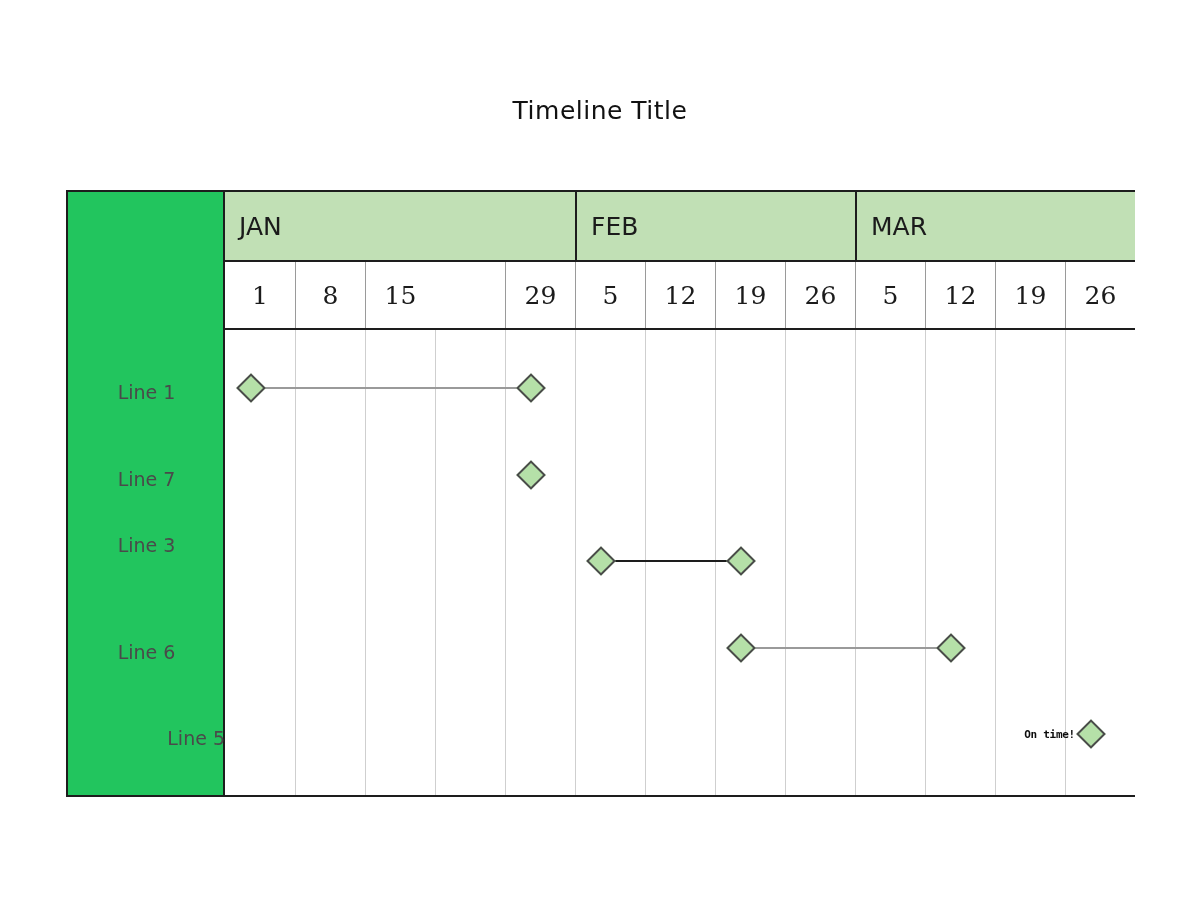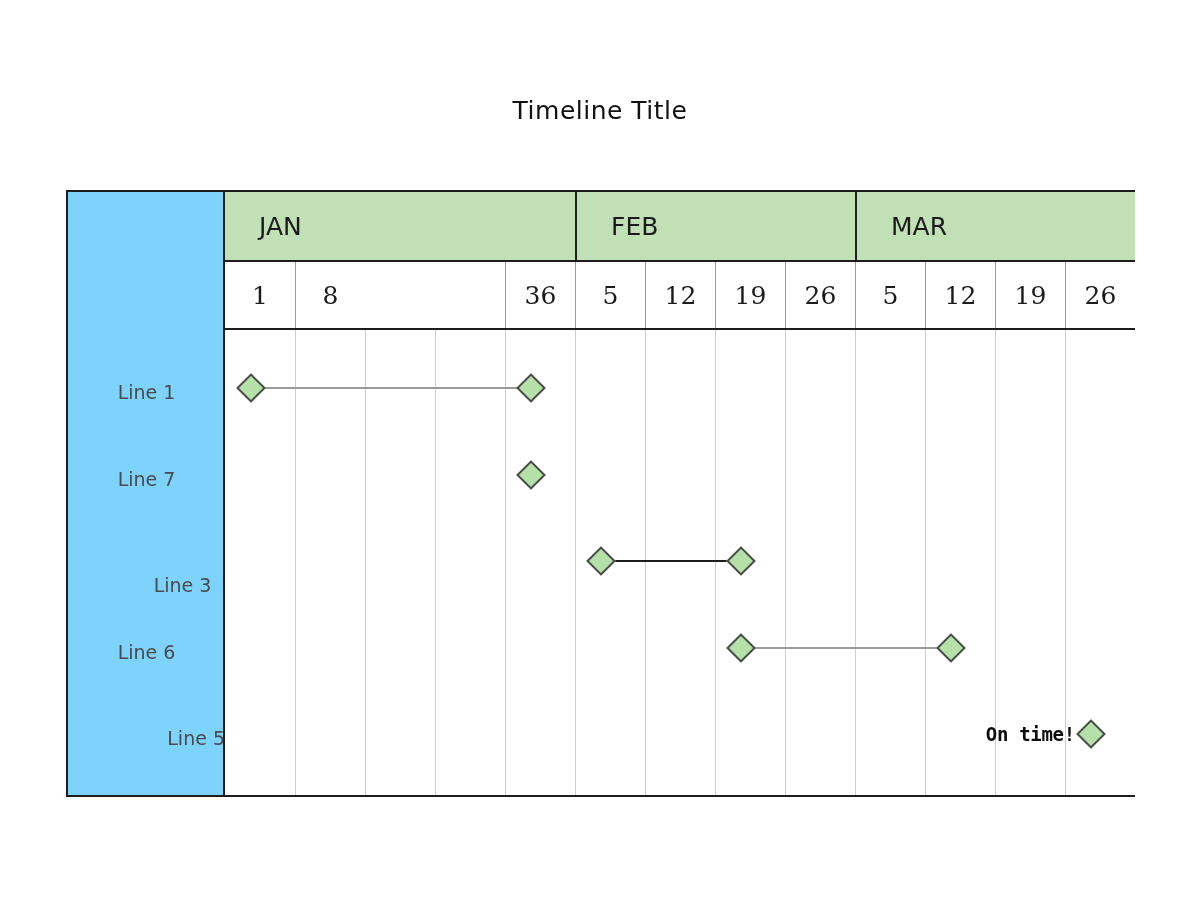--- a/index.html
+++ b/index.html
@@ -50,21 +50,21 @@
     background: #ffffff;
   }
 
   
   #row-label-column {
     position: absolute;
     left: 0;
     top: 0;
     width: 157px;
     height: 100%;
-    background: #7dd3fc;
+    background: #22c55e;
     border-right: 2px solid #1d1d1d;
     box-sizing: border-box;
   }
 
   .row-label {
     position: absolute;
     left: 0;
     width: 157px;
     height: 22px;
     line-height: 22px;
@@ -86,21 +86,20 @@
     border-bottom: 2px solid #1d1d1d;
     box-sizing: border-box;
   }
   .month-cell {
     position: absolute;
     top: 0;
     height: 100%;
     box-sizing: border-box;
     display: flex;
     align-items: center;
-    padding-left: 20px;
   }
   .month-cell + .month-cell {
     border-left: 2px solid #1d1d1d;
   }
   .month-label {
     padding-left: 14px;
     font-size: 25px;
     color: #1b1b1b;
     font-family: "DejaVu Sans", sans-serif;
     white-space: nowrap;
@@ -168,41 +167,41 @@
     height: 21px;
     background: #b5e0a8;
     border: 2px solid #4a4a4a;
     box-sizing: border-box;
     transform: translate(-50%, -50%) rotate(45deg);
   }
 
   .note {
     position: absolute;
     font-family: "DejaVu Sans Mono", monospace;
-    font-size: 19px;
+    font-size: 11px;
     font-weight: bold;
     color: #0d0d0d;
     white-space: nowrap;
     transform: translate(-100%, -50%);
     letter-spacing: -0.3px;
   }
 </style>
 </head>
 <body>
 
 <div id="page">
 
   <div id="title">Timeline Title</div>
 
   <div id="timeline-table">
 
     <div id="row-label-column">
         <div class="row-label" style="top: 189px;">Line 1</div>
         <div class="row-label" style="top: 276px;">Line 7</div>
-        <div class="row-label" style="top: 382px; padding-left: 36px;">Line 3</div>
+        <div class="row-label" style="top: 342px;">Line 3</div>
         <div class="row-label" style="top: 449px;">Line 6</div>
         <div class="row-label" style="top: 535px; text-align: right;">Line 5</div>
       </div>
 
     <div id="month-header">
         <div class="month-cell" style="left: 0px; width: 350px;">
           <span class="month-label">JAN</span>
         </div>
         <div class="month-cell" style="left: 350px; width: 280px;">
           <span class="month-label">FEB</span>
@@ -212,22 +211,25 @@
         </div>
       </div>
 
     <div id="day-header">
         <div class="day-cell" style="left: 0px; width: 70px;">
           <span class="day-label">1</span>
         </div>
         <div class="day-cell" style="left: 70px; width: 70px;">
           <span class="day-label">8</span>
         </div>
+        <div class="day-cell" style="left: 140px; width: 70px;">
+          <span class="day-label">15</span>
+        </div>
         <div class="day-cell" style="left: 280px; width: 70px;">
-          <span class="day-label">36</span>
+          <span class="day-label">29</span>
         </div>
         <div class="day-cell" style="left: 350px; width: 70px;">
           <span class="day-label">5</span>
         </div>
         <div class="day-cell" style="left: 420px; width: 70px;">
           <span class="day-label">12</span>
         </div>
         <div class="day-cell" style="left: 490px; width: 70px;">
           <span class="day-label">19</span>
         </div>

